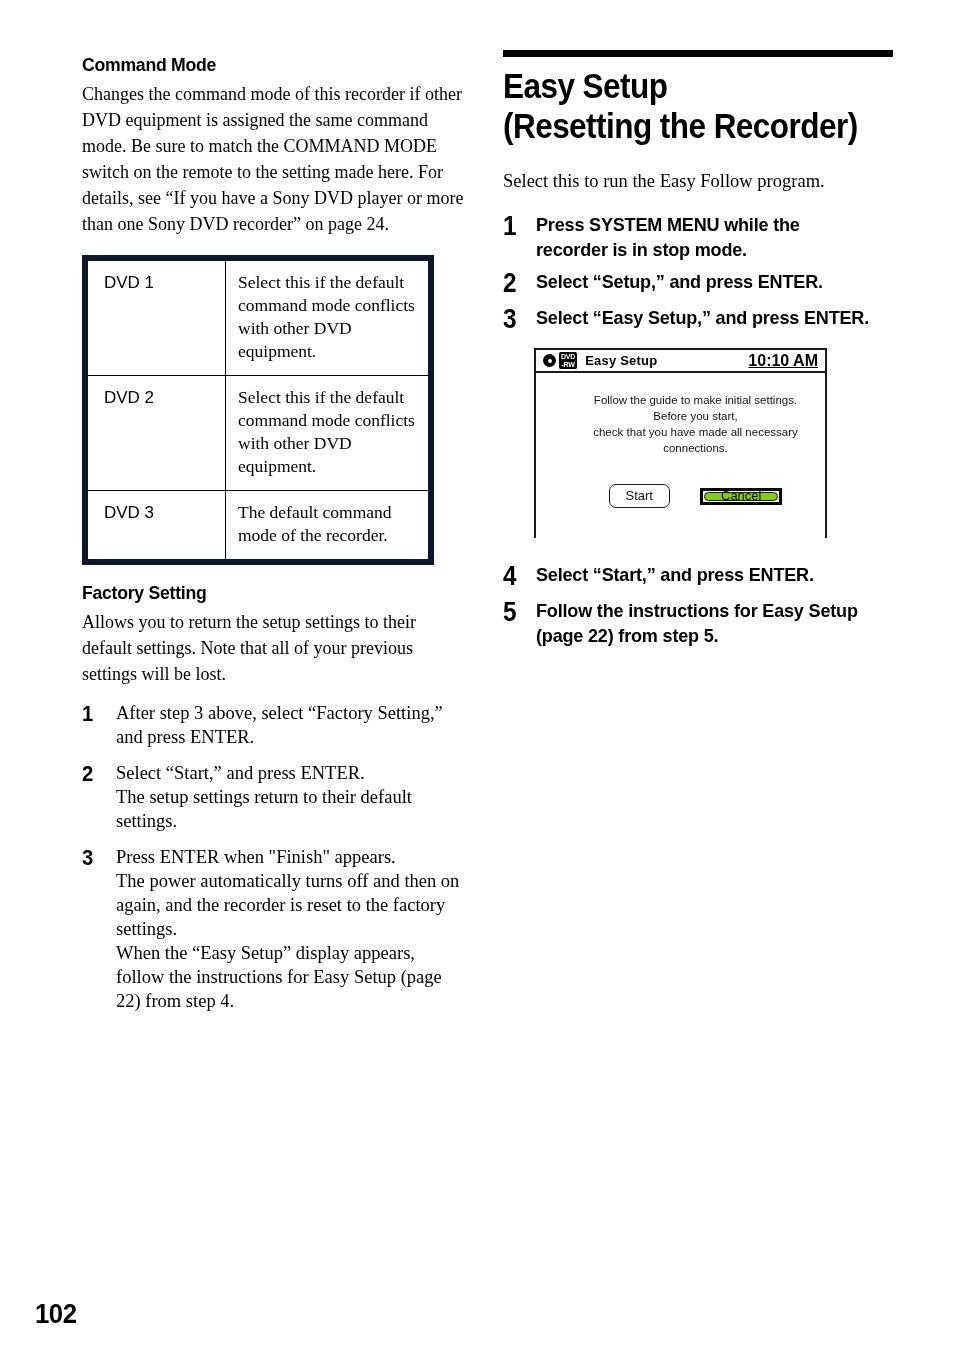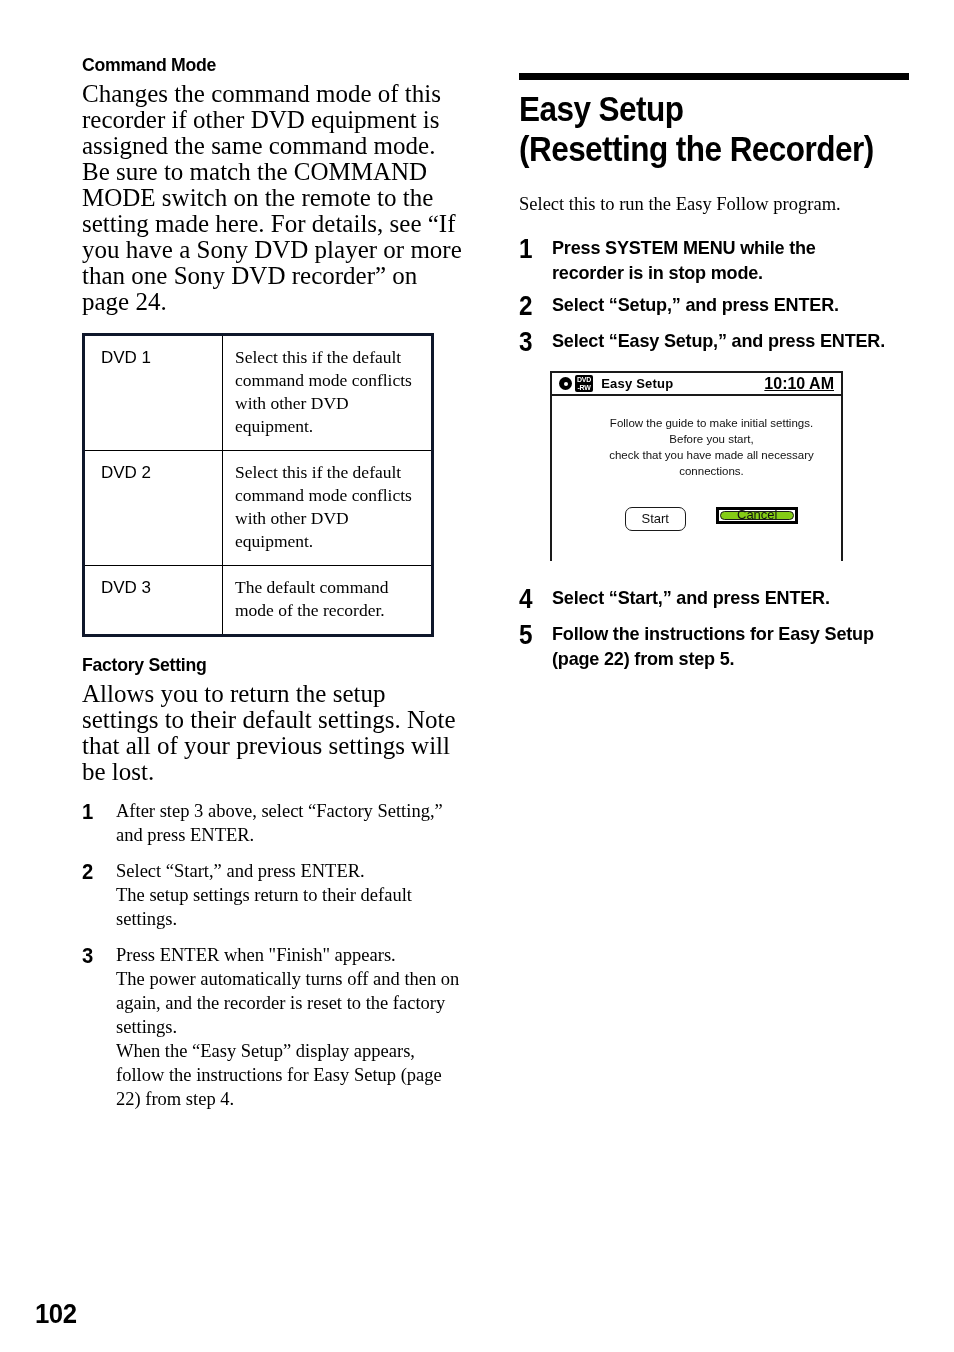--- a/index.html
+++ b/index.html
@@ -21,47 +21,46 @@
     font-weight: bold;
     font-size: 19px;
     letter-spacing: -0.3px;
     transform: scaleX(0.93);
     transform-origin: left center;
     margin: 0 0 5px 0;
     line-height: 1.1;
   }
 
   .body-serif {
-    font-size: 25px;
+    font-size: 18px;
     line-height: 26px;
     margin: 0;
     text-align: left;
   }
 
   
   #left-col {
     position: absolute;
     left: 82px;
     top: 55px;
     width: 382px;
   }
   #right-col {
     position: absolute;
     left: 503px;
-    top: 73px;
+    top: 50px;
     width: 390px;
-    margin-left: 16px;
   }
 
   
   .mode-table {
     border-collapse: collapse;
     width: 352px;
     margin-top: 18px;
-    border: 3px solid #0f172a;
+    border: 6px solid #0f172a;
     table-layout: fixed;
   }
   .mode-table td {
     border: 1px solid #000;
     vertical-align: top;
     padding: 10px 9px 12px 12px;
   }
   .mode-table td.k {
     width: 112px;
     font-family: "Liberation Sans", "DejaVu Sans", sans-serif;
@@ -238,21 +237,21 @@
   }
   .osd-line {
     font-family: "Liberation Sans", "DejaVu Sans", sans-serif;
     font-size: 11.5px;
     line-height: 16px;
     color: #111;
   }
   .osd-buttons {
     display: flex;
     justify-content: center;
-    align-items: flex-start;
+    align-items: center;
     gap: 30px;
     margin-top: 28px;
   }
   .osd-btn {
     font-family: "Liberation Sans", "DejaVu Sans", sans-serif;
     font-size: 13px;
     border: 1px solid #1a1a1a;
     border-radius: 7px;
     padding: 3px 16px 4px 16px;
     background: #ffffff;

